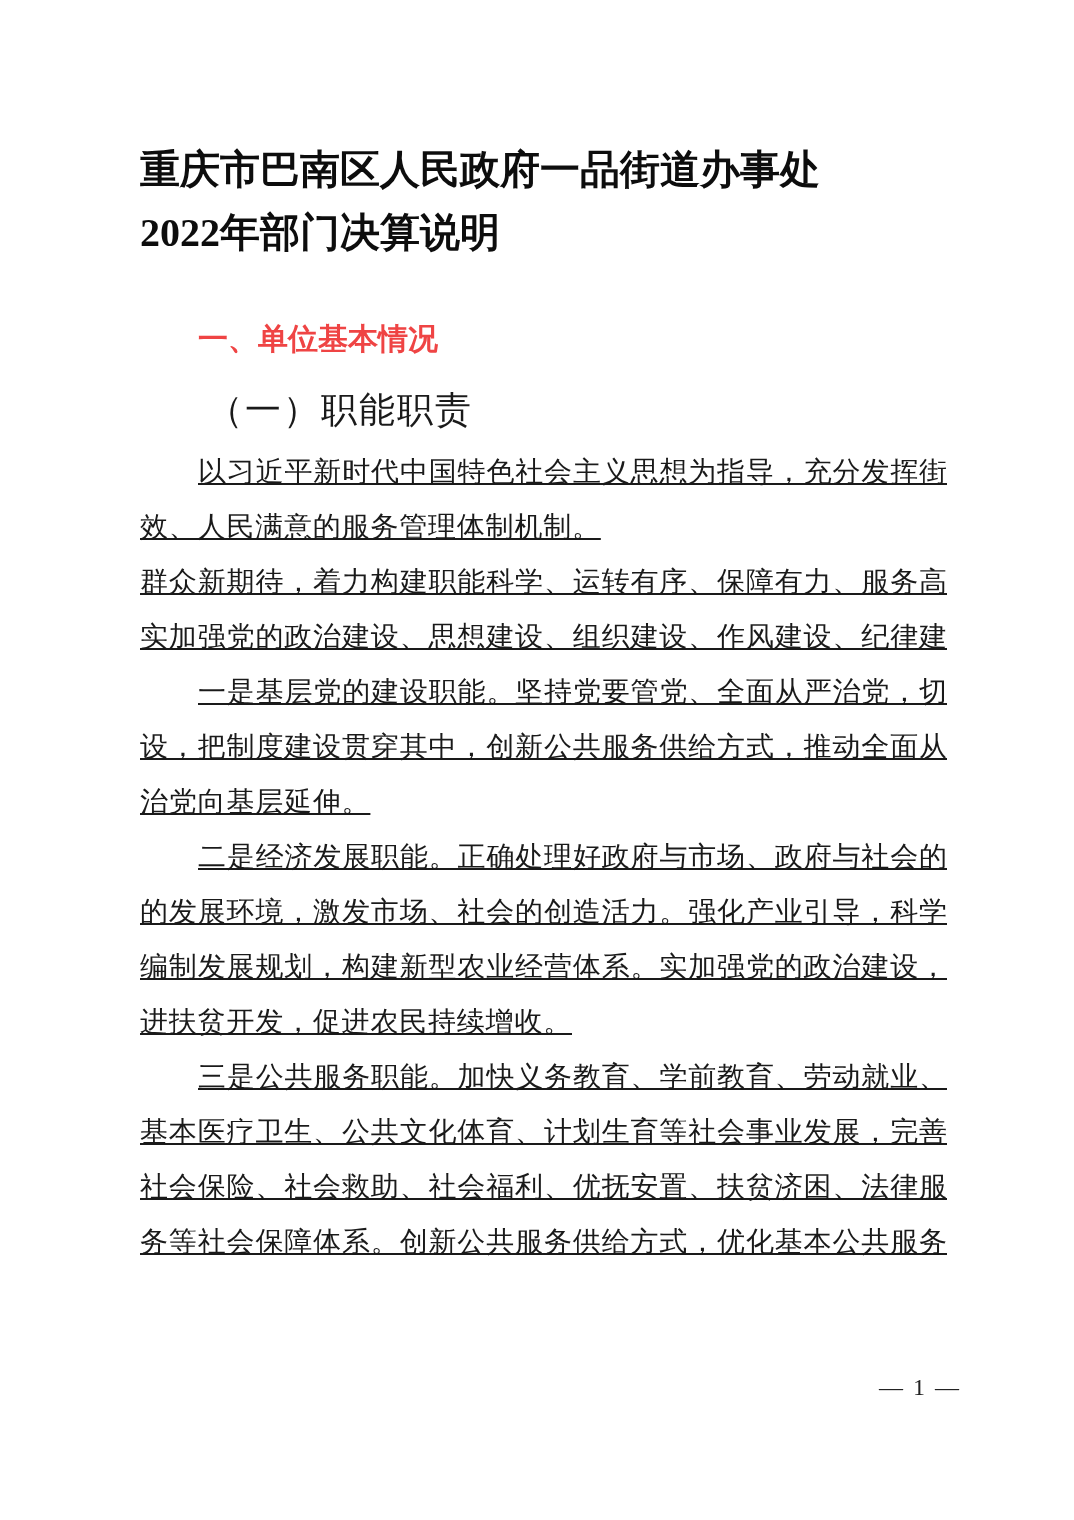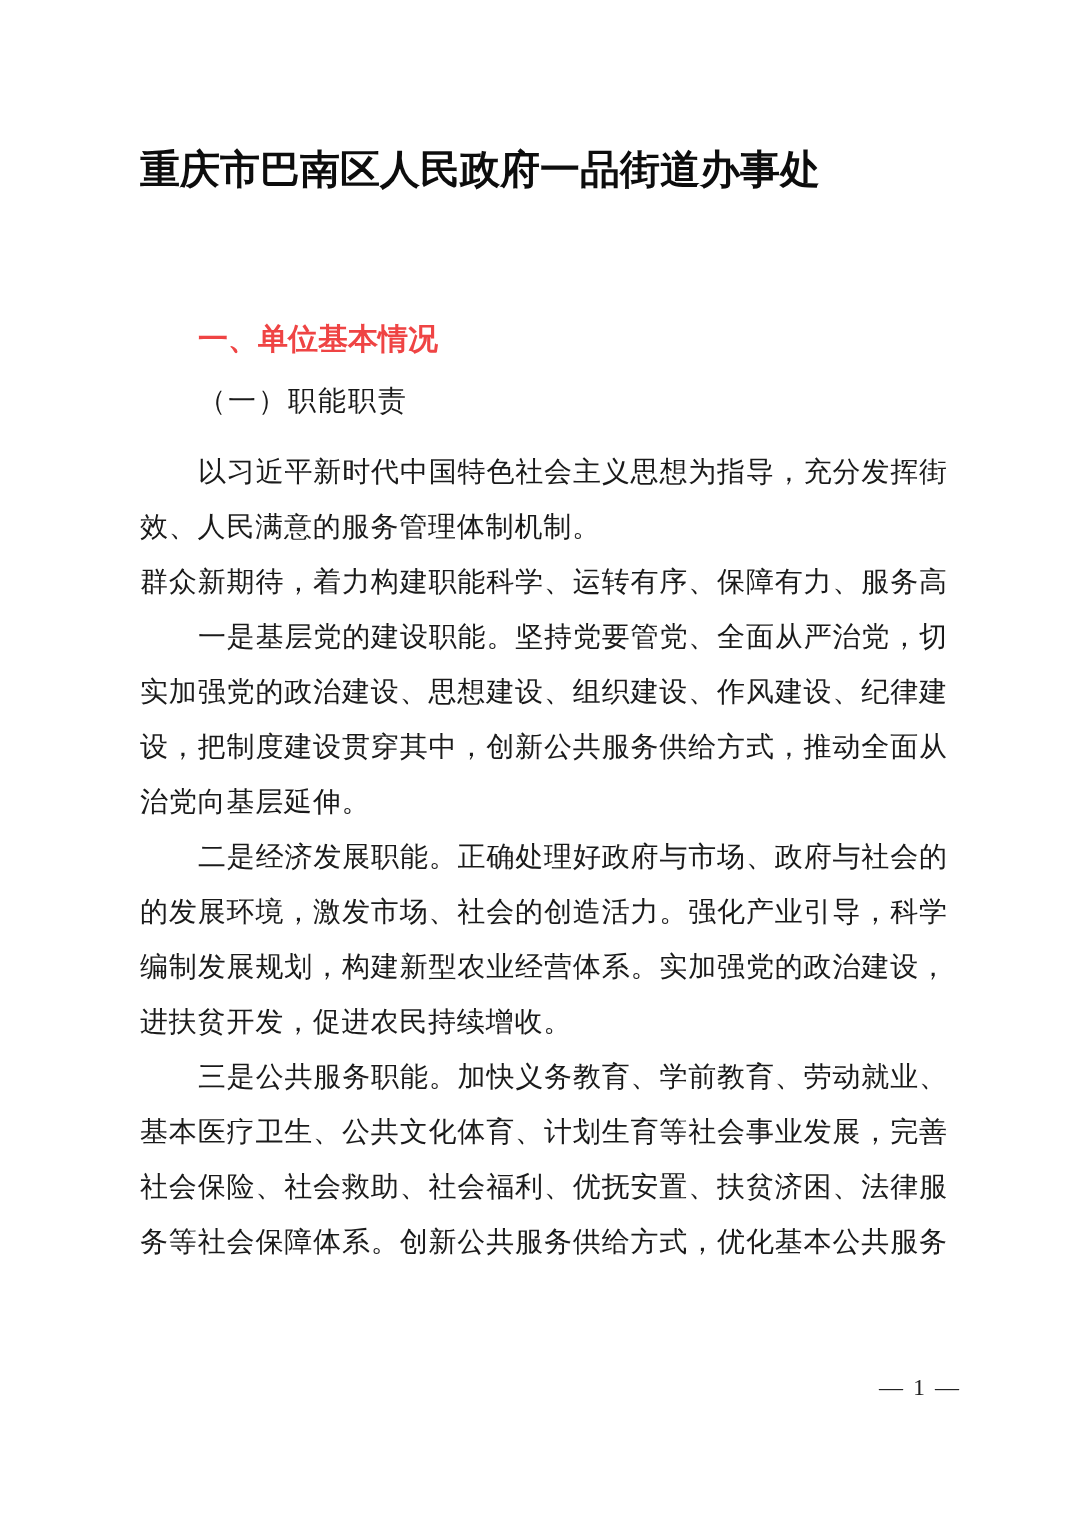--- a/index.html
+++ b/index.html
@@ -41,43 +41,44 @@
     font-weight: 700;
     font-size: 30px;
     line-height: 42px;
     color: #ef4444;
   }
   
   .subsection-heading {
     position: absolute;
     left: 198px;
     top: 380px;
-    margin: 0;
+    margin: 9px;
     font-family: "Liberation Serif", serif;
     font-weight: 400;
-    font-size: 28px;
+    font-size: 36px;
     line-height: 42px;
     letter-spacing: 2px;
     color: #1a1a1a;
   }
   
   .body-text {
     position: absolute;
     left: 140px;
     top: 444px;
     width: 807px;
     font-size: 28px;
     font-weight: 400;
     color: #1a1a1a;
   }
   .para { margin: 0; padding: 0; }
   .line {
     height: 55px;
     line-height: 55px;
     overflow: hidden;
+    text-decoration: underline;
   }
   
   .line.j {
     text-align: justify;
     text-align-last: justify;
   }
   
   .line.first {
     padding-left: 58px;
   }
@@ -97,37 +98,38 @@
     color: #222222;
   }
 </style>
 </head>
 <body>
 
 <div class="page">
 
   <h1 class="doc-title">
     <div>重庆市巴南区人民政府一品街道办事处</div>
+    <div>2022年部门决算说明</div>
   </h1>
 
   <h2 class="section-heading">一、单位基本情况</h2>
 
   <h3 class="subsection-heading">（一）职能职责</h3>
 
   <div class="body-text">
 
     <div class="para">
       <div class="line first j">以习近平新时代中国特色社会主义思想为指导，充分发挥街</div>
       <div class="line last">效、人民满意的服务管理体制机制。</div>
       <div class="line j">群众新期待，着力构建职能科学、运转有序、保障有力、服务高</div>
     </div>
 
     <div class="para">
+      <div class="line j">实加强党的政治建设、思想建设、组织建设、作风建设、纪律建</div>
       <div class="line first j">一是基层党的建设职能。坚持党要管党、全面从严治党，切</div>
-      <div class="line j">实加强党的政治建设、思想建设、组织建设、作风建设、纪律建</div>
       <div class="line j">设，把制度建设贯穿其中，创新公共服务供给方式，推动全面从严</div>
       <div class="line last">治党向基层延伸。</div>
     </div>
 
     <div class="para">
       <div class="line first j">二是经济发展职能。正确处理好政府与市场、政府与社会的</div>
       <div class="line j">的发展环境，激发市场、社会的创造活力。强化产业引导，科学</div>
       <div class="line j">编制发展规划，构建新型农业经营体系。实加强党的政治建设，推</div>
       <div class="line last">进扶贫开发，促进农民持续增收。</div>
     </div>

